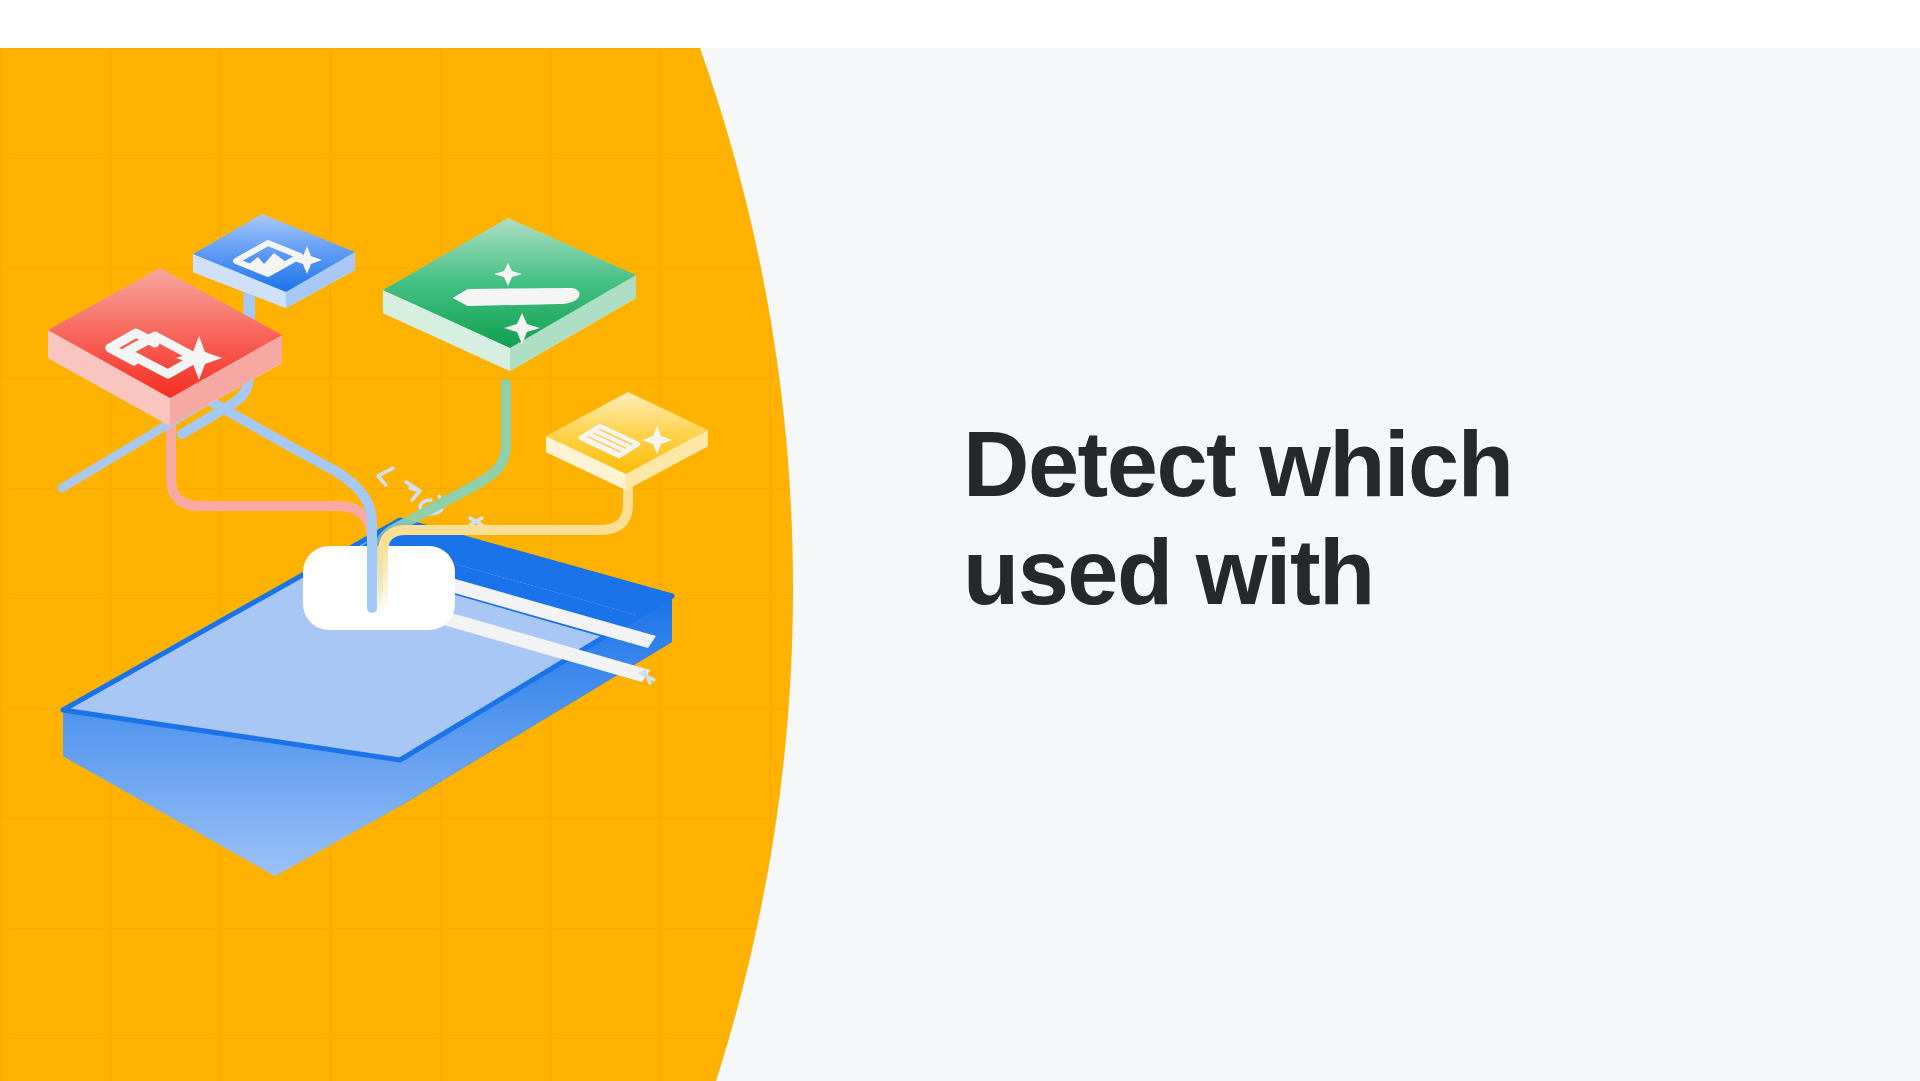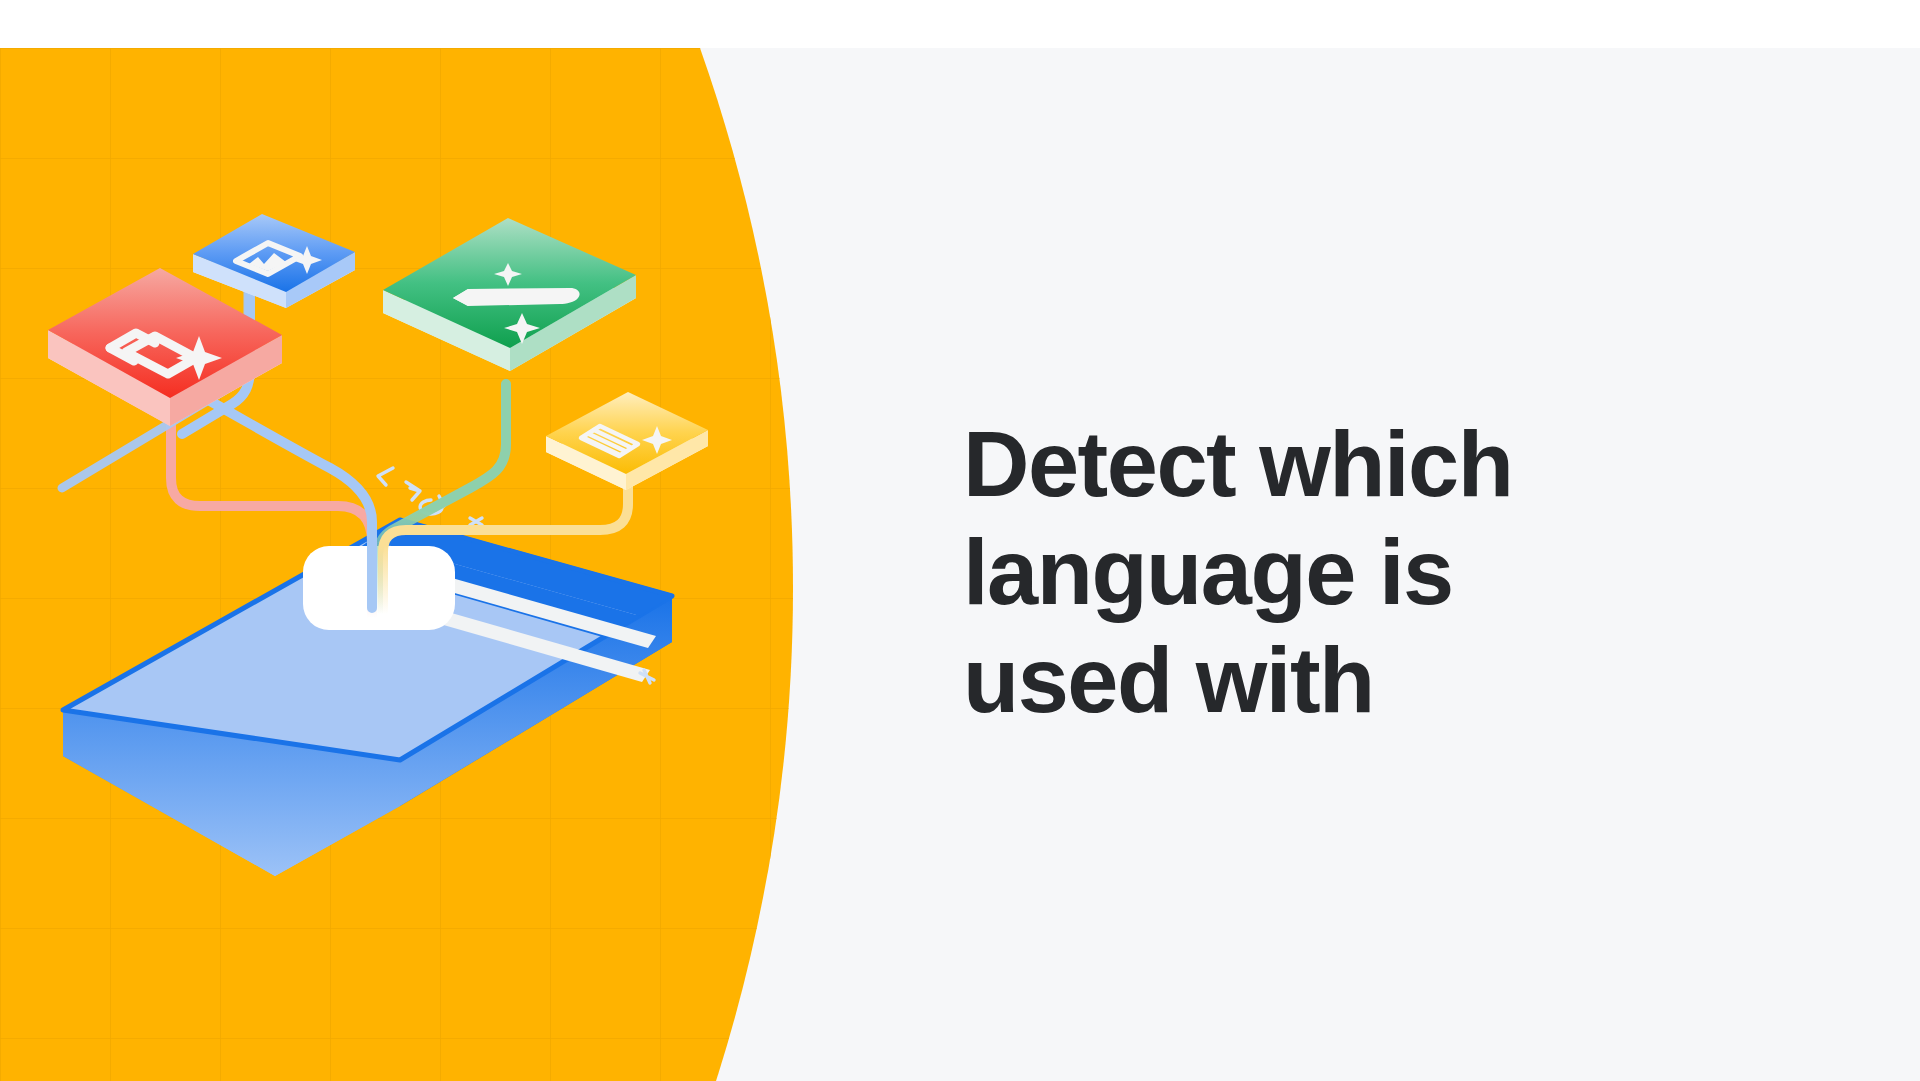--- a/index.html
+++ b/index.html
@@ -260,17 +260,16 @@
       </g>
 
       <g>
         <rect x="296" y="495" width="166" height="92" rx="28" fill="none"></rect>
       </g>
     </svg>
   </div>
 
   <h1 class="headline">
     <span class="hl-line">Detect which</span>
-    <span class="hl-line">language is</span>
     <span class="hl-line">used with</span>
   </h1>
 
 </div>
 
 </body></html>

